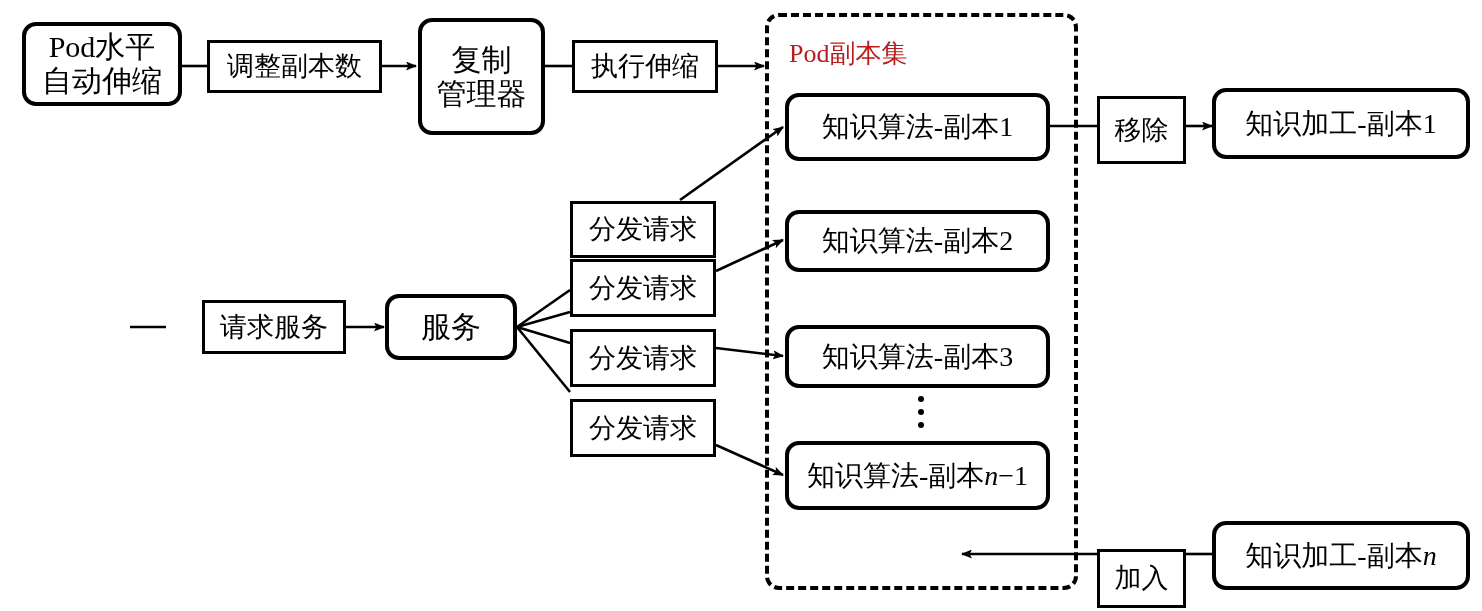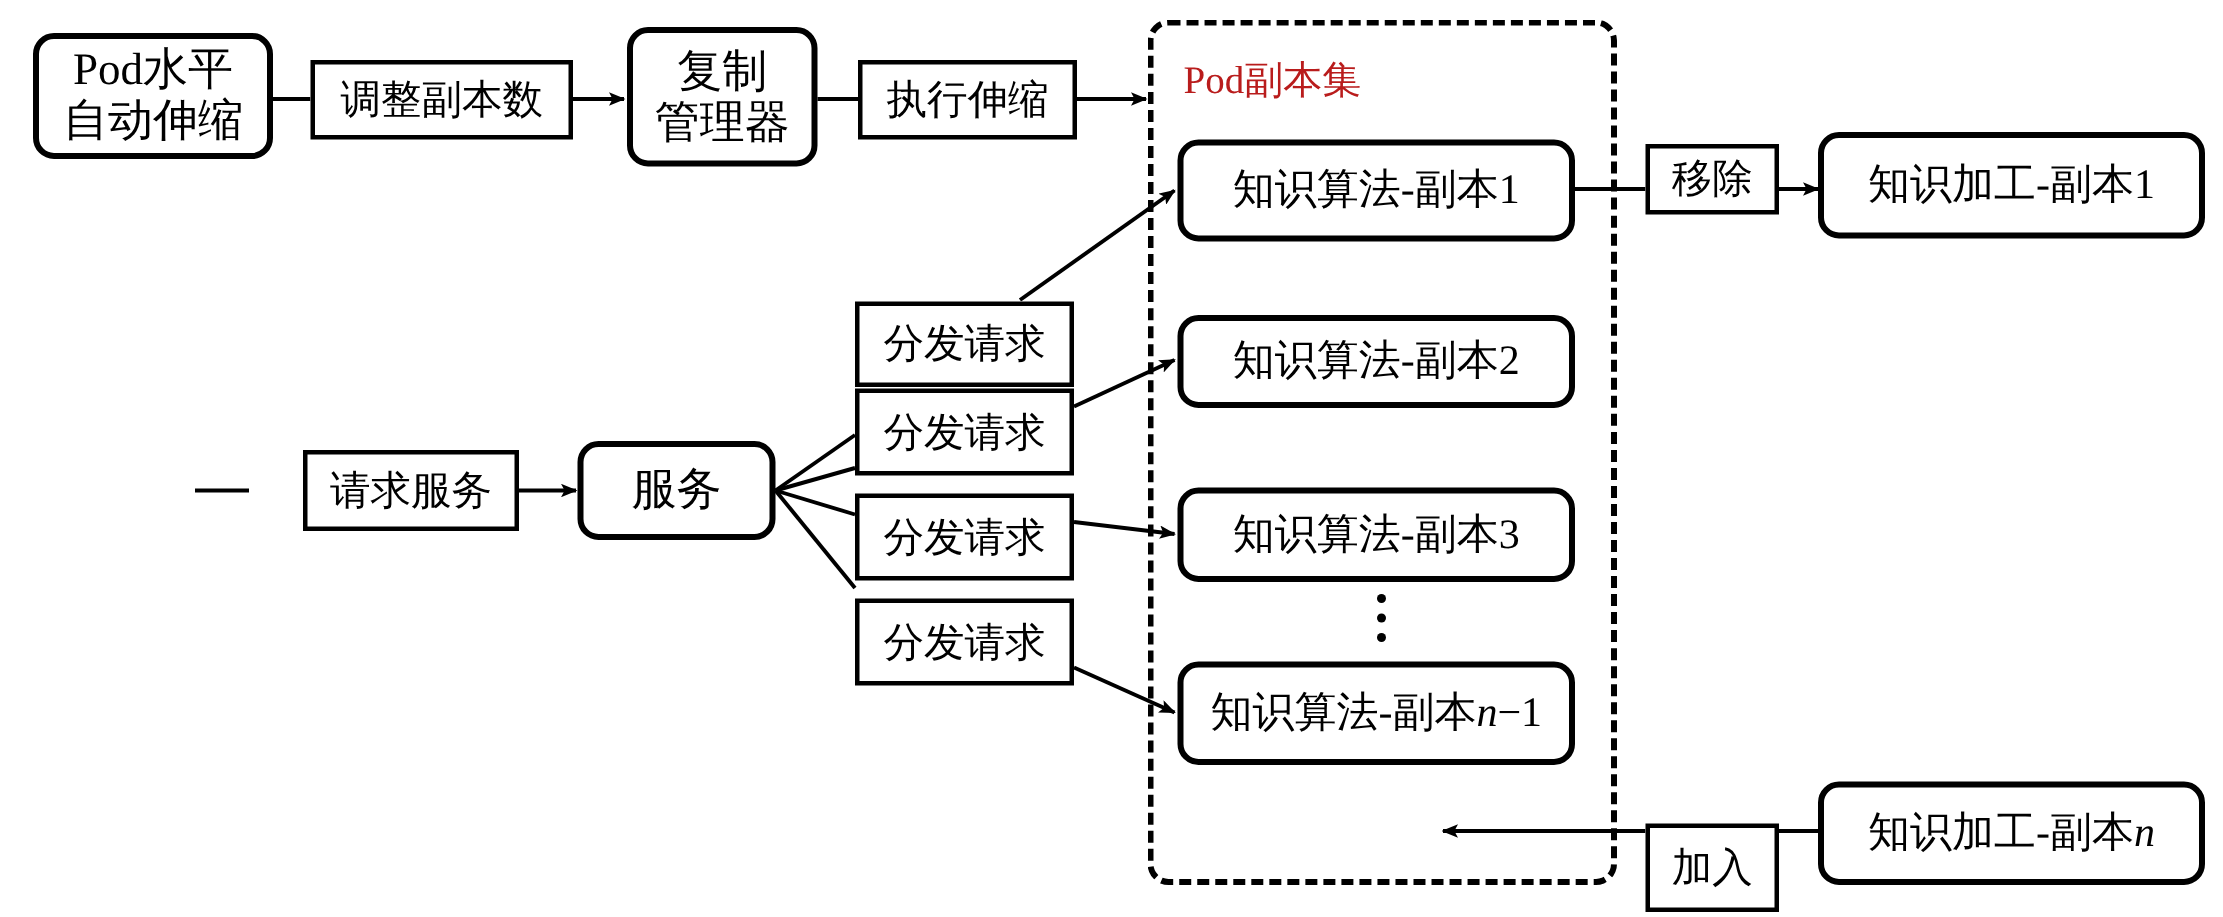--- a/index.html
+++ b/index.html
@@ -115,21 +115,21 @@
 
   <div class="node sharp label-box" style="left:207px; top:40px; width:175px; height:53px;">
     <span>调整副本数</span>
   </div>
 
   <div class="node rounded big" style="left:22px; top:22px; width:160px; height:84px; flex-direction:column;">
     <span>Pod水平</span>
     <span>自动伸缩</span>
   </div>
 
-  <div class="node rounded big" style="left:418px; top:18px; width:127px; height:93px; flex-direction:column;">
+  <div class="node rounded big" style="left:418px; top:18px; width:127px; height:117px; flex-direction:column;">
     <span>复制</span>
     <span>管理器</span>
   </div>
 
   <div class="node sharp label-box" style="left:572px; top:40px; width:146px; height:53px;">
     <span>执行伸缩</span>
   </div>
 
 
   <div class="node sharp label-box" style="left:166px; top:300px; width:144px; height:54px;margin-left:36px;">
@@ -176,21 +176,21 @@
       <i></i>
       <i></i>
   </div>
 
   <div class="node rounded replica" style="left:785px; top:441px; width:265px; height:69px;">
     <span>知识算法-副本</span>
       <span class="ital">n</span>
       <span>−1</span>
   </div>
 
-  <div class="node sharp label-box" style="left:1097px; top:96px; width:89px; height:47px;">
+  <div class="node sharp label-box" style="left:1097px; top:96px; width:89px; height:68px;">
     <span>移除</span>
   </div>
 
   <div class="node rounded replica" style="left:1212px; top:88px; width:258px; height:71px;">
     <span>知识加工-副本</span>
       <span class="ital"></span>
       <span>1</span>
   </div>
 
   <div class="node sharp label-box" style="left:1097px; top:525px; width:89px; height:59px;margin-top:24px;">

